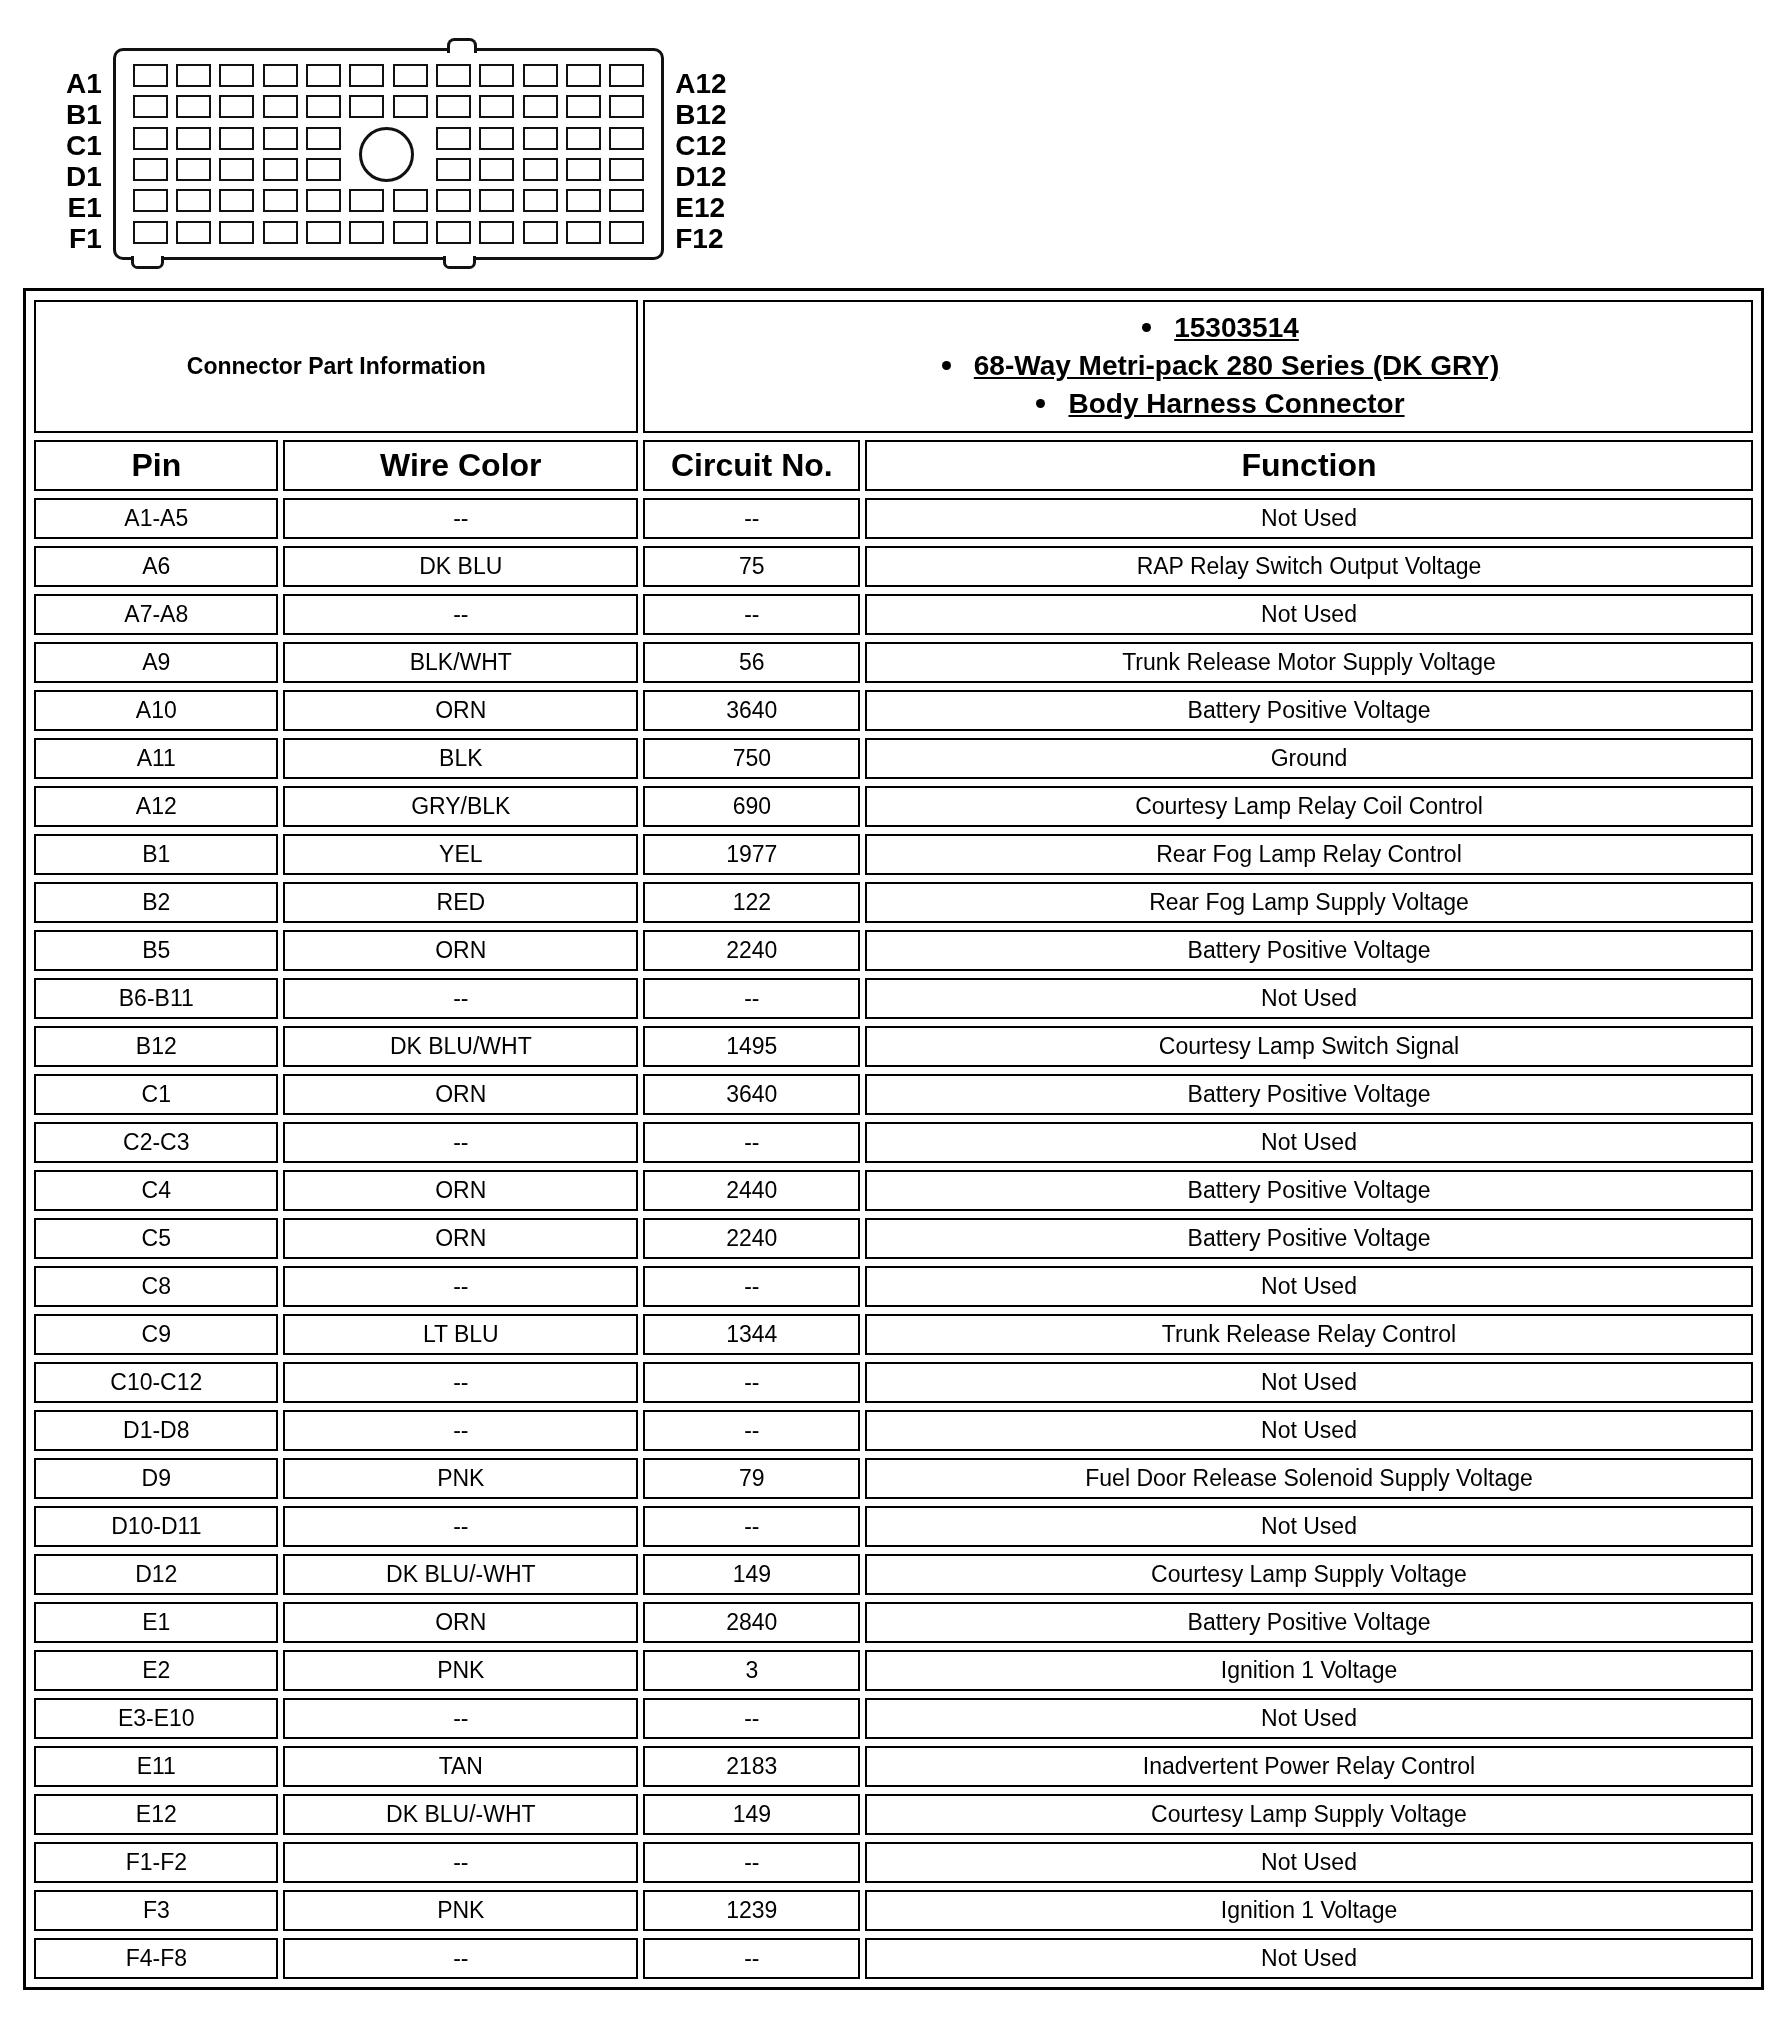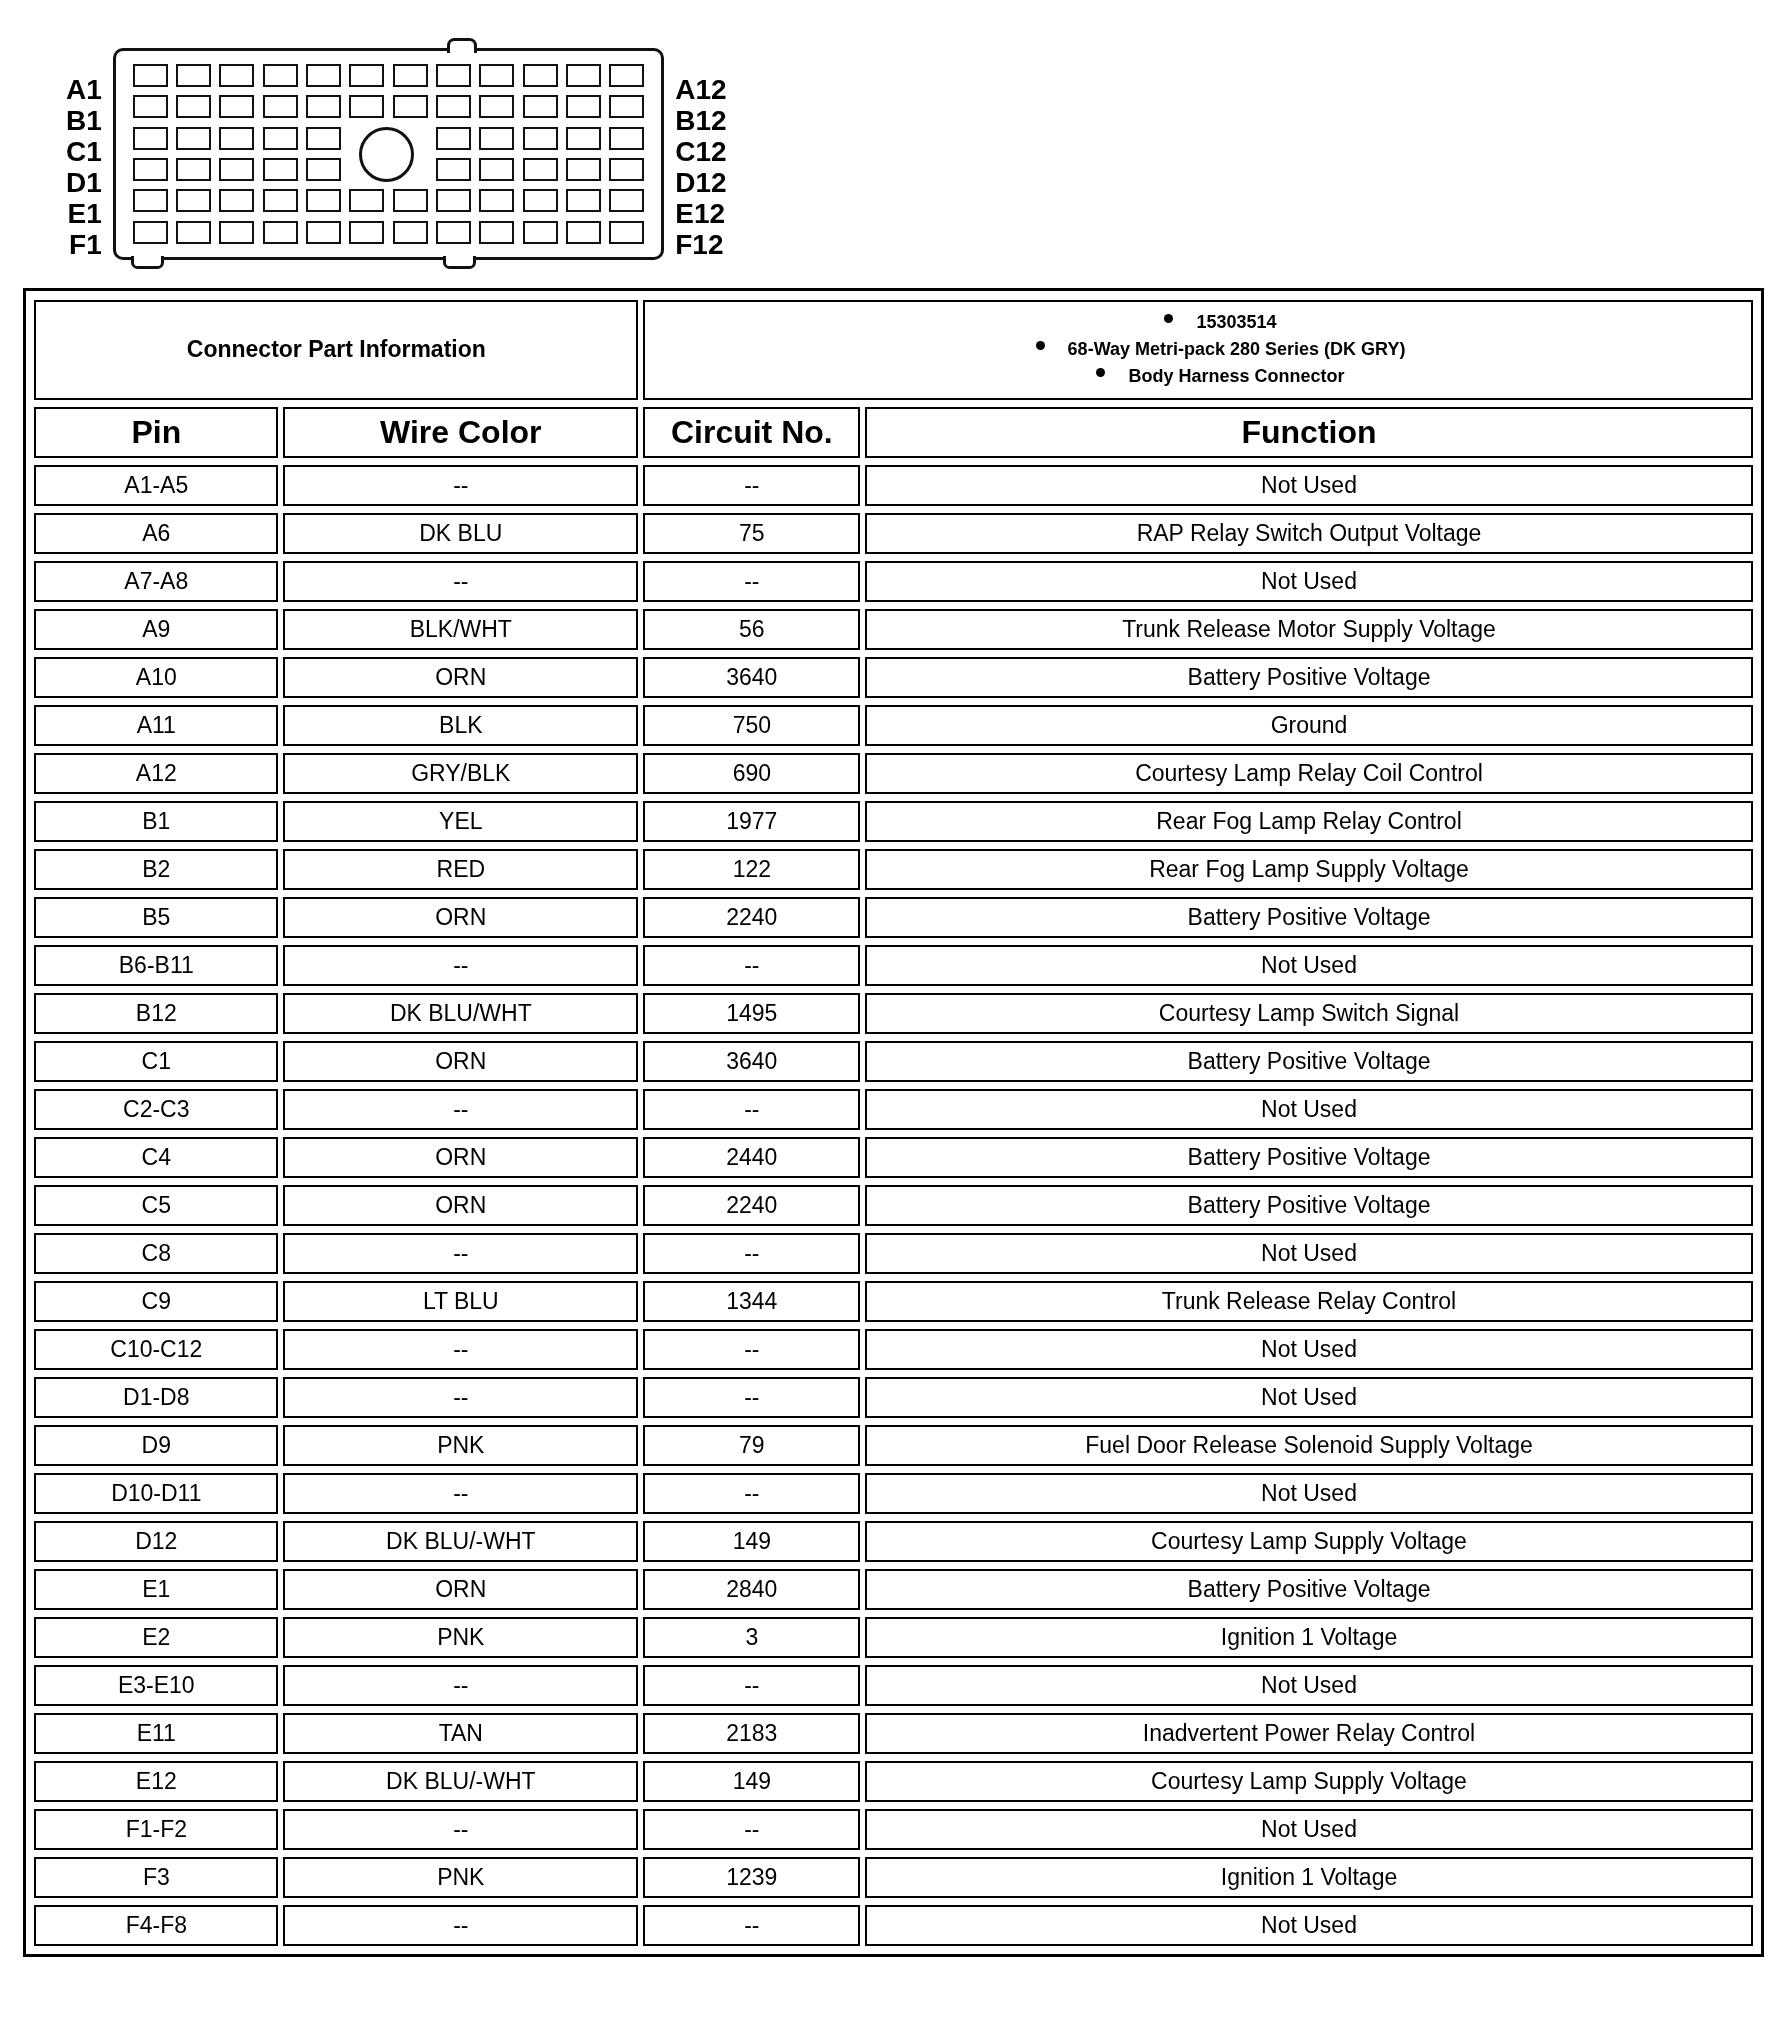--- a/index.html
+++ b/index.html
@@ -11,21 +11,21 @@
   }
   body {
     width: 1787px;
     min-height: 2039px;
     position: relative;
   }
 
   
   .connector-wrap {
     display: flex;
-    align-items: flex-end;
+    align-items: center;
     margin: 48px 0 0 66px;
   }
   .labels {
     display: flex;
     flex-direction: column;
     margin-top: 15px;
   }
   .labels .pin-label {
     height: 31px;
     line-height: 31px;
@@ -112,21 +112,22 @@
     font-size: 26px;
     font-weight: bold;
     margin-left: 32px;
   }
   th.part-info-list-cell { text-align: left; }
   ul.part-info {
     list-style: none;
     margin: 3.3px 0;
     padding: 0 0 0 45px;
     font-weight: bold;
-    font-size: 18px;
+    font-size: 28px;
+    text-decoration: underline;
   }
   ul.part-info li { margin: 5.8px 0; }
   ul.part-info li::before {
     content: "";
     display: inline-block;
     width: 9px; height: 9px;
     background: #000;
     border-radius: 50%;
     margin-right: 23px;
     vertical-align: 5px;

